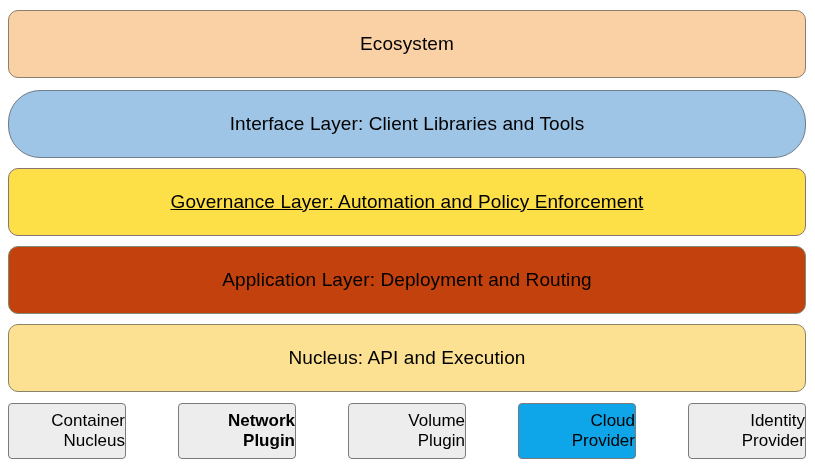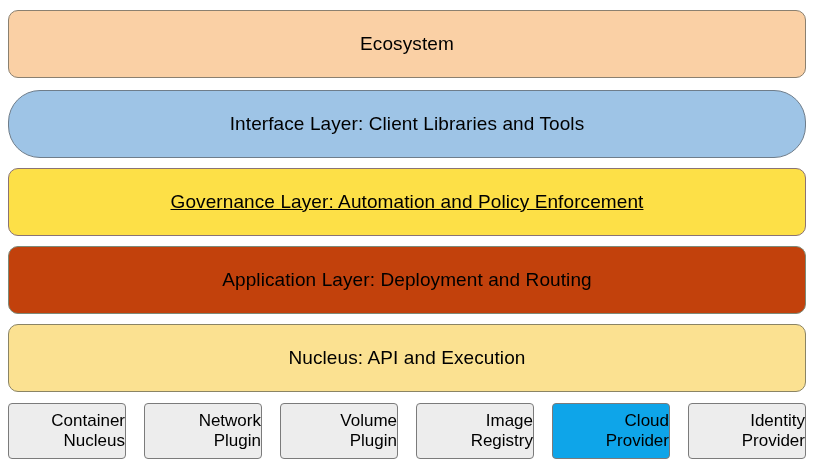--- a/index.html
+++ b/index.html
@@ -96,34 +96,30 @@
     <span>Nucleus: API and Execution</span>
   </div>
 
   <div id="plugin-row">
 
     <div class="plugin-box" style="background: rgb(237, 237, 237); border-color: rgb(123, 123, 123);">
       <span>Container</span>
       <span>Nucleus</span>
     </div>
 
-    <div class="plugin-box" style="background: rgb(237, 237, 237); border-color: rgb(123, 123, 123);">
+    <div class="plugin-box" style="background: rgb(237, 237, 237); border-color: rgb(123, 123, 123); font-weight: bold;">
       <span>Network</span>
       <span>Plugin</span>
     </div>
 
     <div class="plugin-box" style="background: rgb(237, 237, 237); border-color: rgb(123, 123, 123); padding-left: 35px;">
       <span>Volume</span>
       <span>Plugin</span>
     </div>
 
-    <div class="plugin-box" style="background: rgb(237, 237, 237); border-color: rgb(123, 123, 123);">
-      <span>Image</span>
-      <span>Registry</span>
-    </div>
 
     <div class="plugin-box" style="background: #0ea5e9; border-color: rgb(123, 123, 123);">
       <span>Cloud</span>
       <span>Provider</span>
     </div>
 
     <div class="plugin-box" style="background: rgb(237, 237, 237); border-color: rgb(123, 123, 123);">
       <span>Identity</span>
       <span>Provider</span>
     </div>

